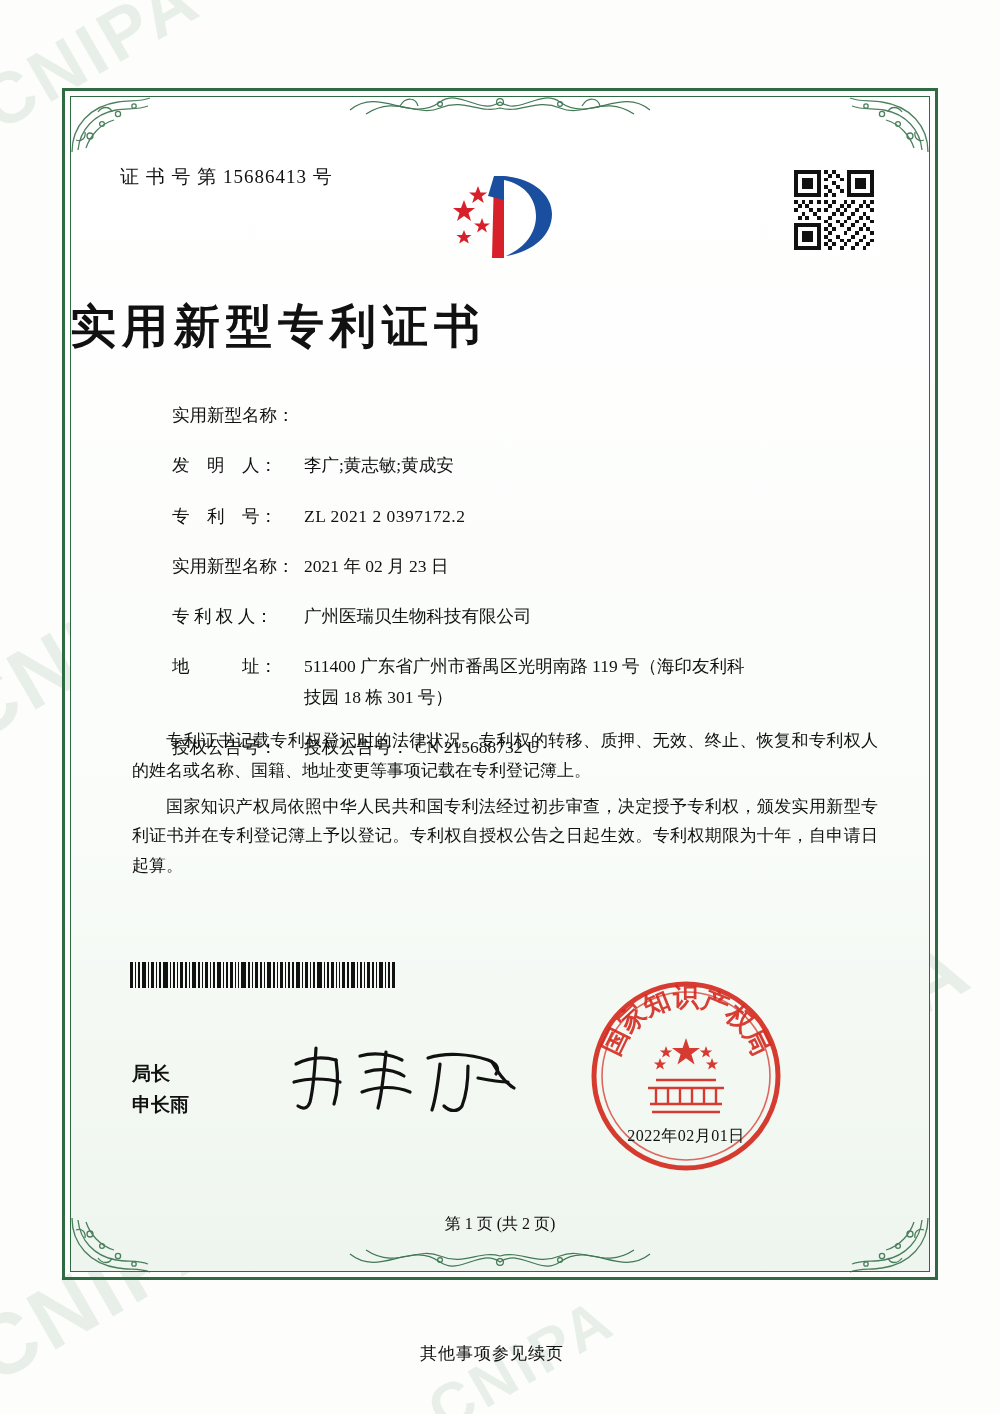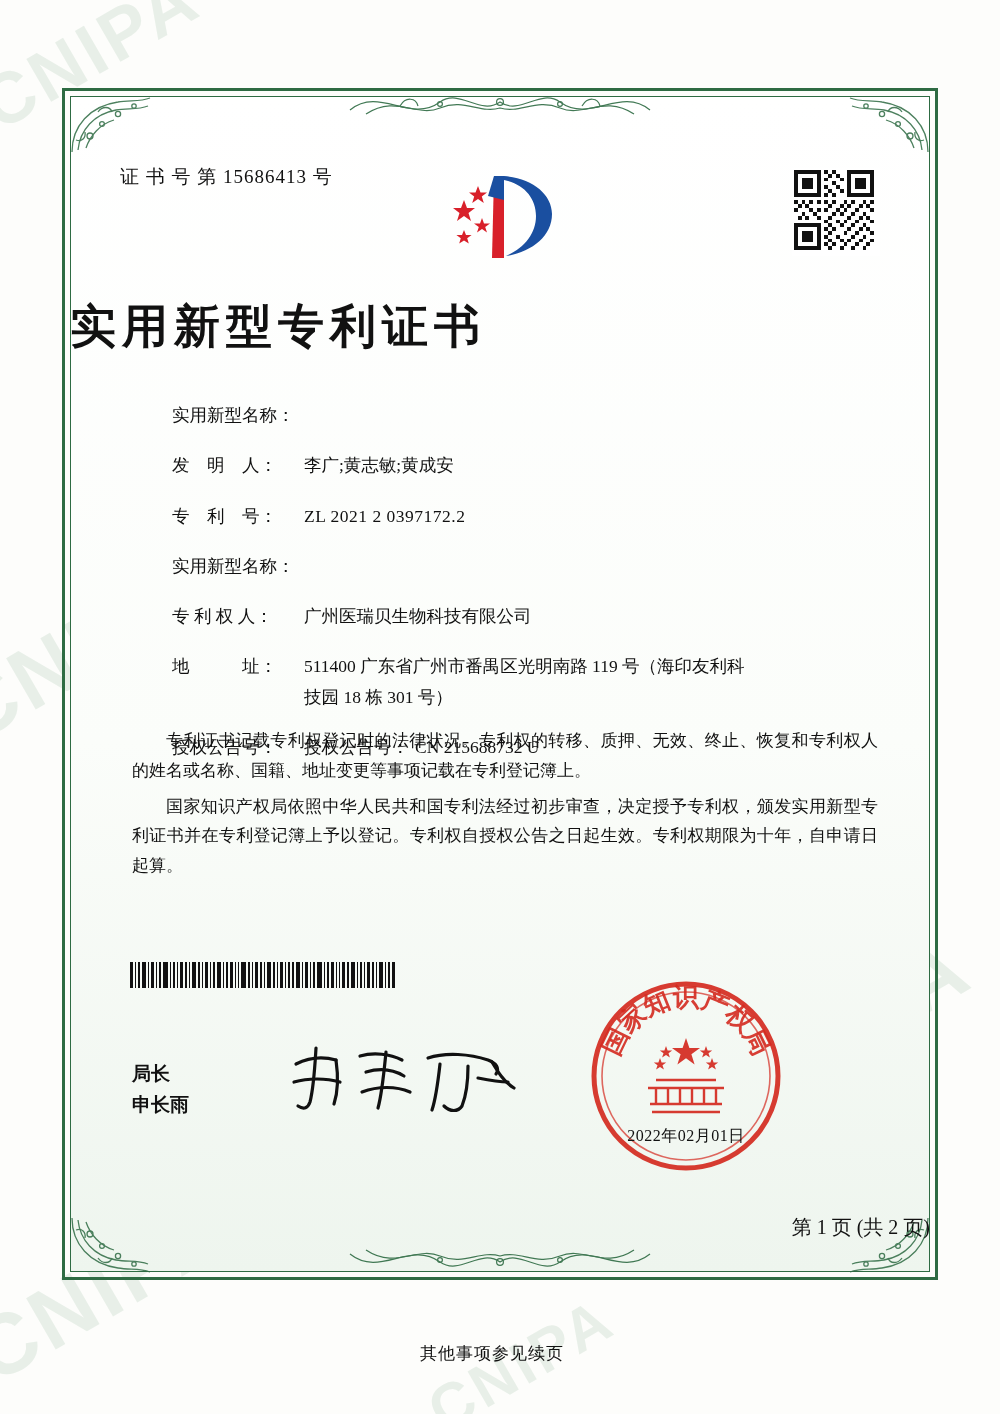--- a/index.html
+++ b/index.html
@@ -220,22 +220,22 @@
     text-align: center;
     font-size: 16px;
     color: #111;
     letter-spacing: .5px;
   }
 
   .page-num {
     position: absolute;
     left: 0; right: 0;
     top: 1118px;
-    text-align: right;
-    font-size: 20px;
+    text-align: center;
+    font-size: 16px;
     color: #111;
   }
 
   .footnote {
     position: absolute;
     left: 0; right: 16px;
     top: 1342px;
     text-align: center;
     font-size: 17px;
     color: #111;
@@ -472,20 +472,21 @@
       <div class="frow">
         <div class="flabel">发　明　人：</div>
         <div class="fvalue">李广;黄志敏;黄成安</div>
       </div>
       <div class="frow">
         <div class="flabel">专　利　号：</div>
         <div class="fvalue mono">ZL 2021 2 0397172.2</div>
       </div>
       <div class="frow">
         <div class="flabel">实用新型名称：</div>
+        <div class="fvalue">2021 年 02 月 23 日</div>
       </div>
       <div class="frow">
         <div class="flabel">专 利 权 人：</div>
         <div class="fvalue">广州医瑞贝生物科技有限公司</div>
       </div>
       <div class="frow" style="margin-bottom:4px;">
         <div class="flabel">地　　　址：</div>
         <div class="fvalue">511400 广东省广州市番禺区光明南路 119 号（海印友利科</div>
       </div>
       <div class="addr-cont" style="margin-bottom:24px;">技园 18 栋 301 号）</div>

